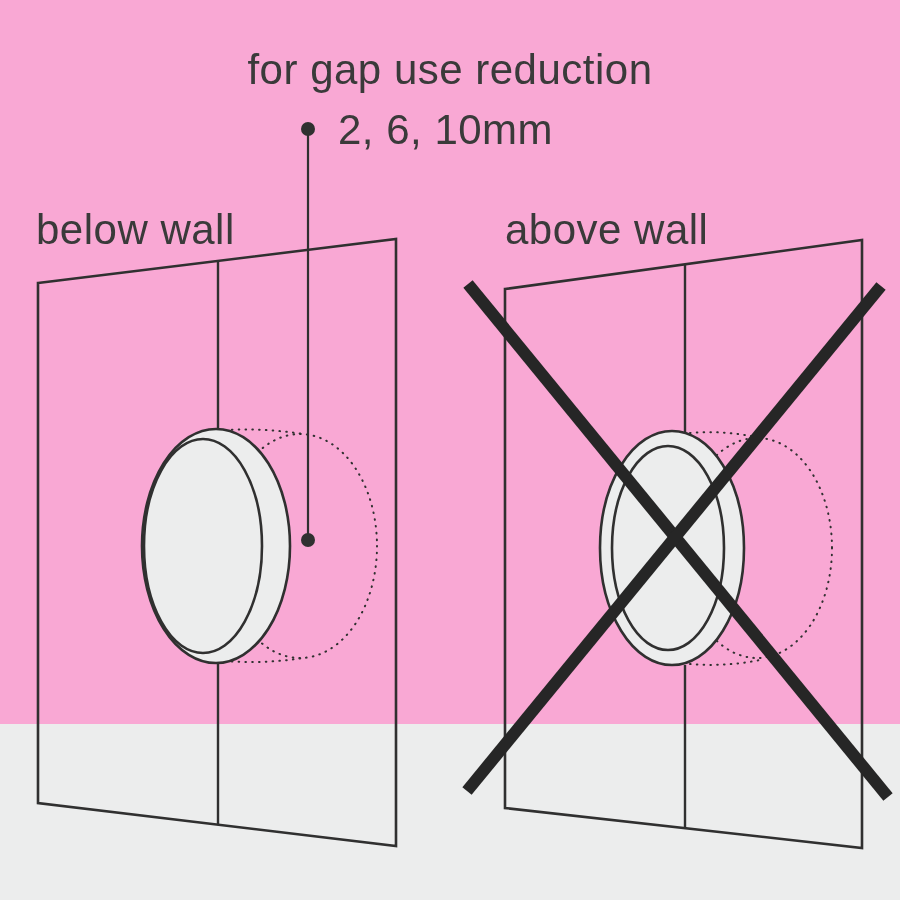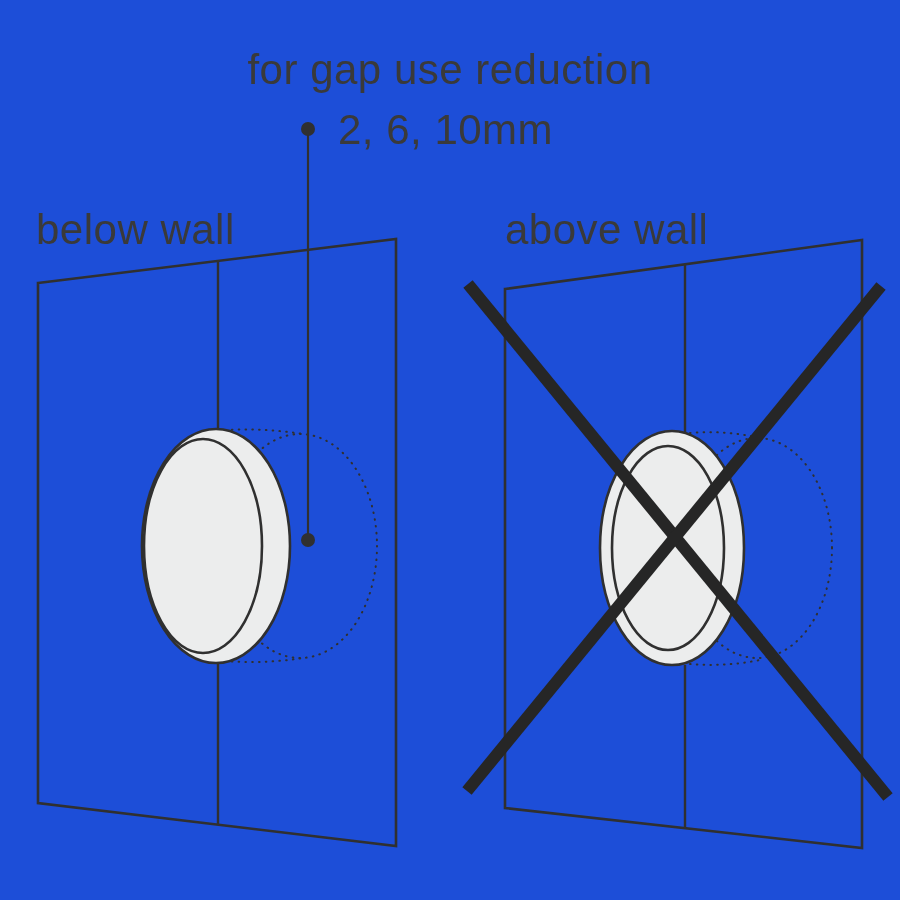--- a/index.html
+++ b/index.html
@@ -9,22 +9,22 @@
   body {
     width: 900px;
     height: 900px;
     background: #eceded;
     font-family: "Liberation Sans", sans-serif;
     overflow: hidden;
   }
   .stage {
     position: relative;
     width: 900px;
-    height: 900px;
-    background: #1d4ed8;
+    height: 724px;
+    background: #f9a8d4;
   }
   svg text {
     font-family: "Liberation Sans", "DejaVu Sans", sans-serif;
     fill: #3a3a3a;
     font-weight: 500;
     letter-spacing: 0.5px;
   }
   .t-title { font-size: 42px; }
   .t-label { font-size: 42px; }
   .stroke-main {

